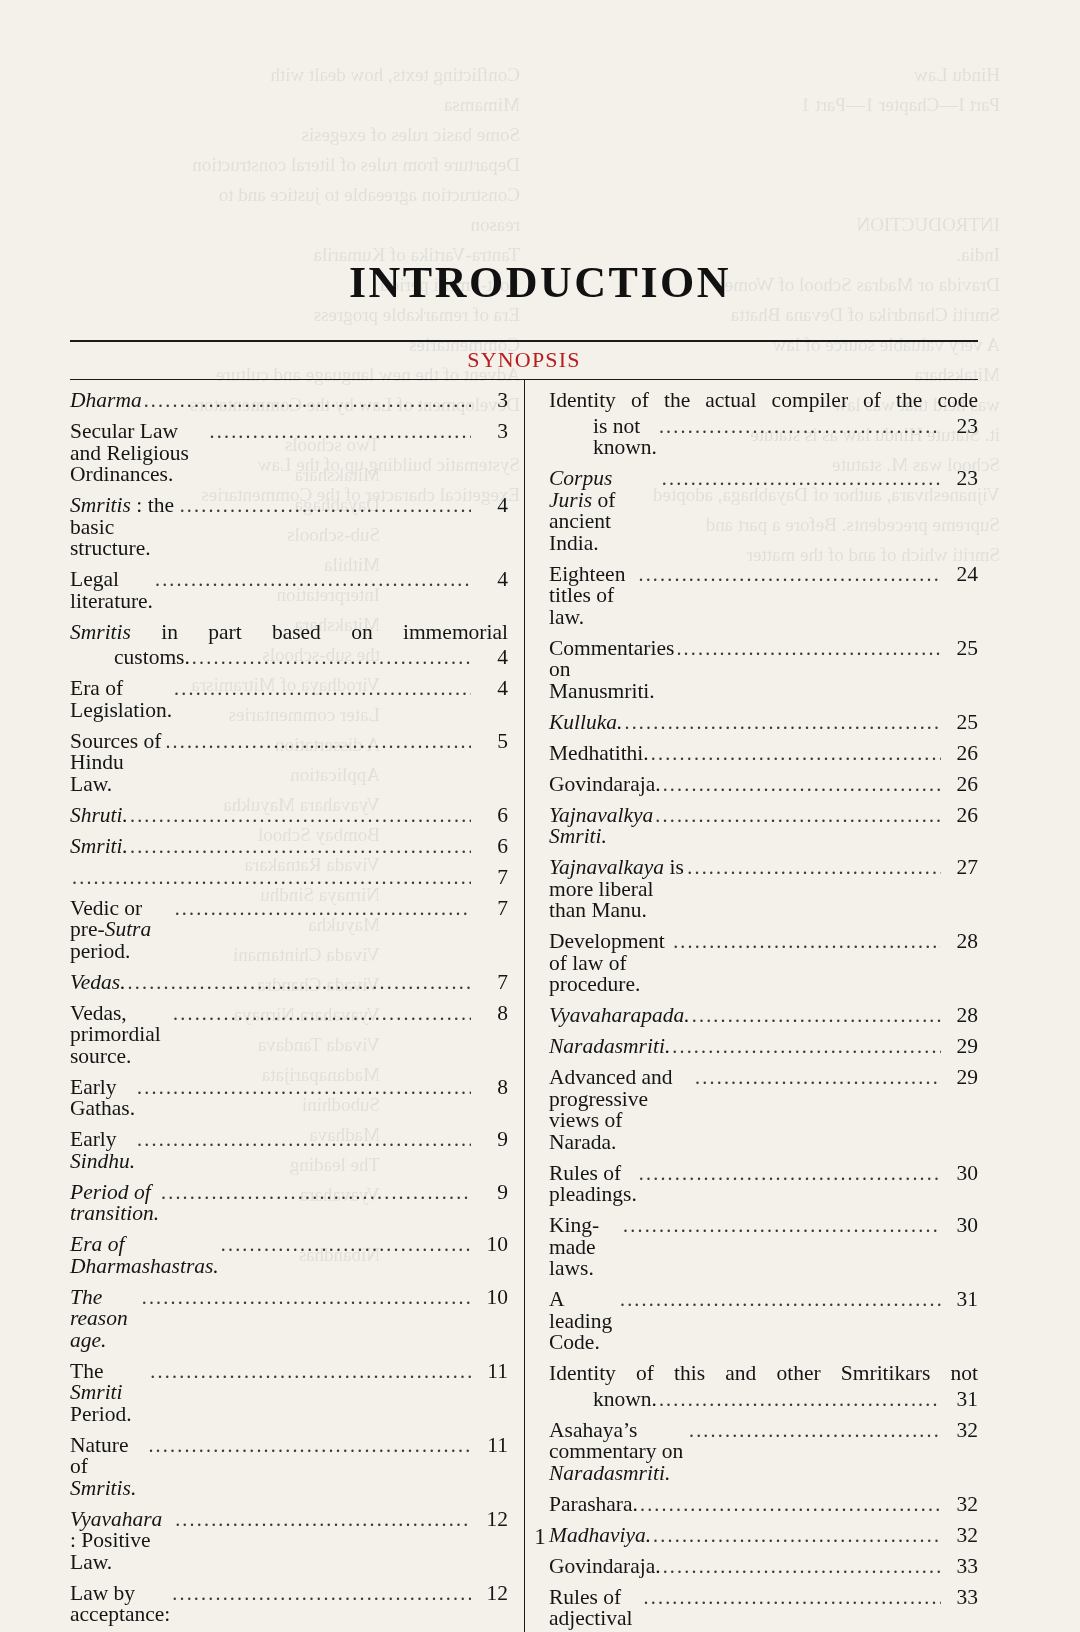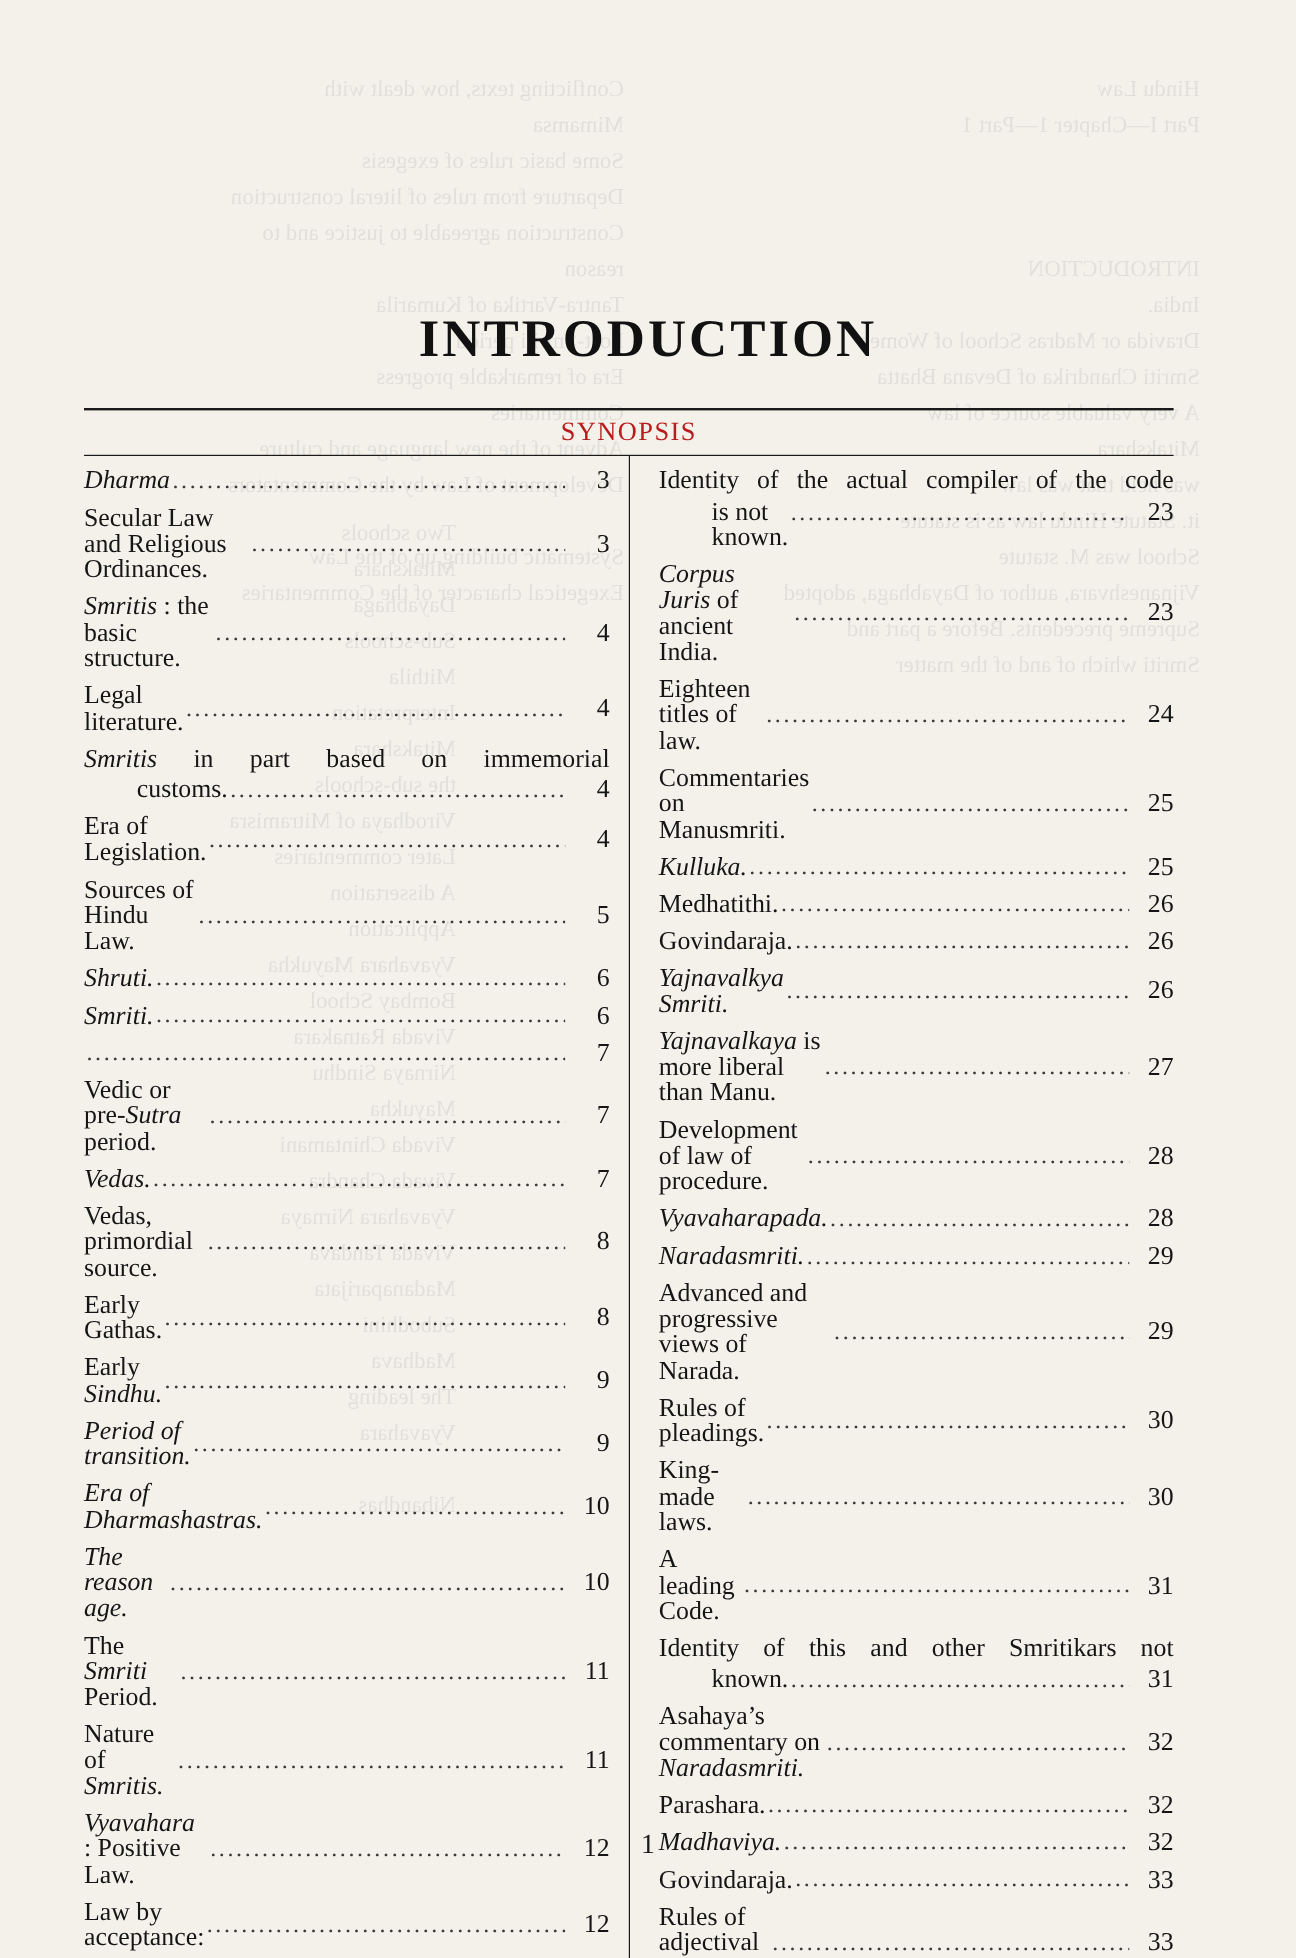--- a/index.html
+++ b/index.html
@@ -106,21 +106,21 @@
   .col-left {
     padding-right: 16px;
   }
   .col-right {
     border-left: 1.6px solid #1a1a1a;
     padding-left: 24px;
   }
 
   .entry {
     display: flex;
-    align-items: center;
+    align-items: flex-start;
     font-size: 21.5px;
     line-height: 1.0;
     margin: 0 0 9.5px 0;
   }
   .entry .txt {
     white-space: normal;
   }
   .entry .leader {
     flex: 1 1 auto;
     min-width: 8px;

